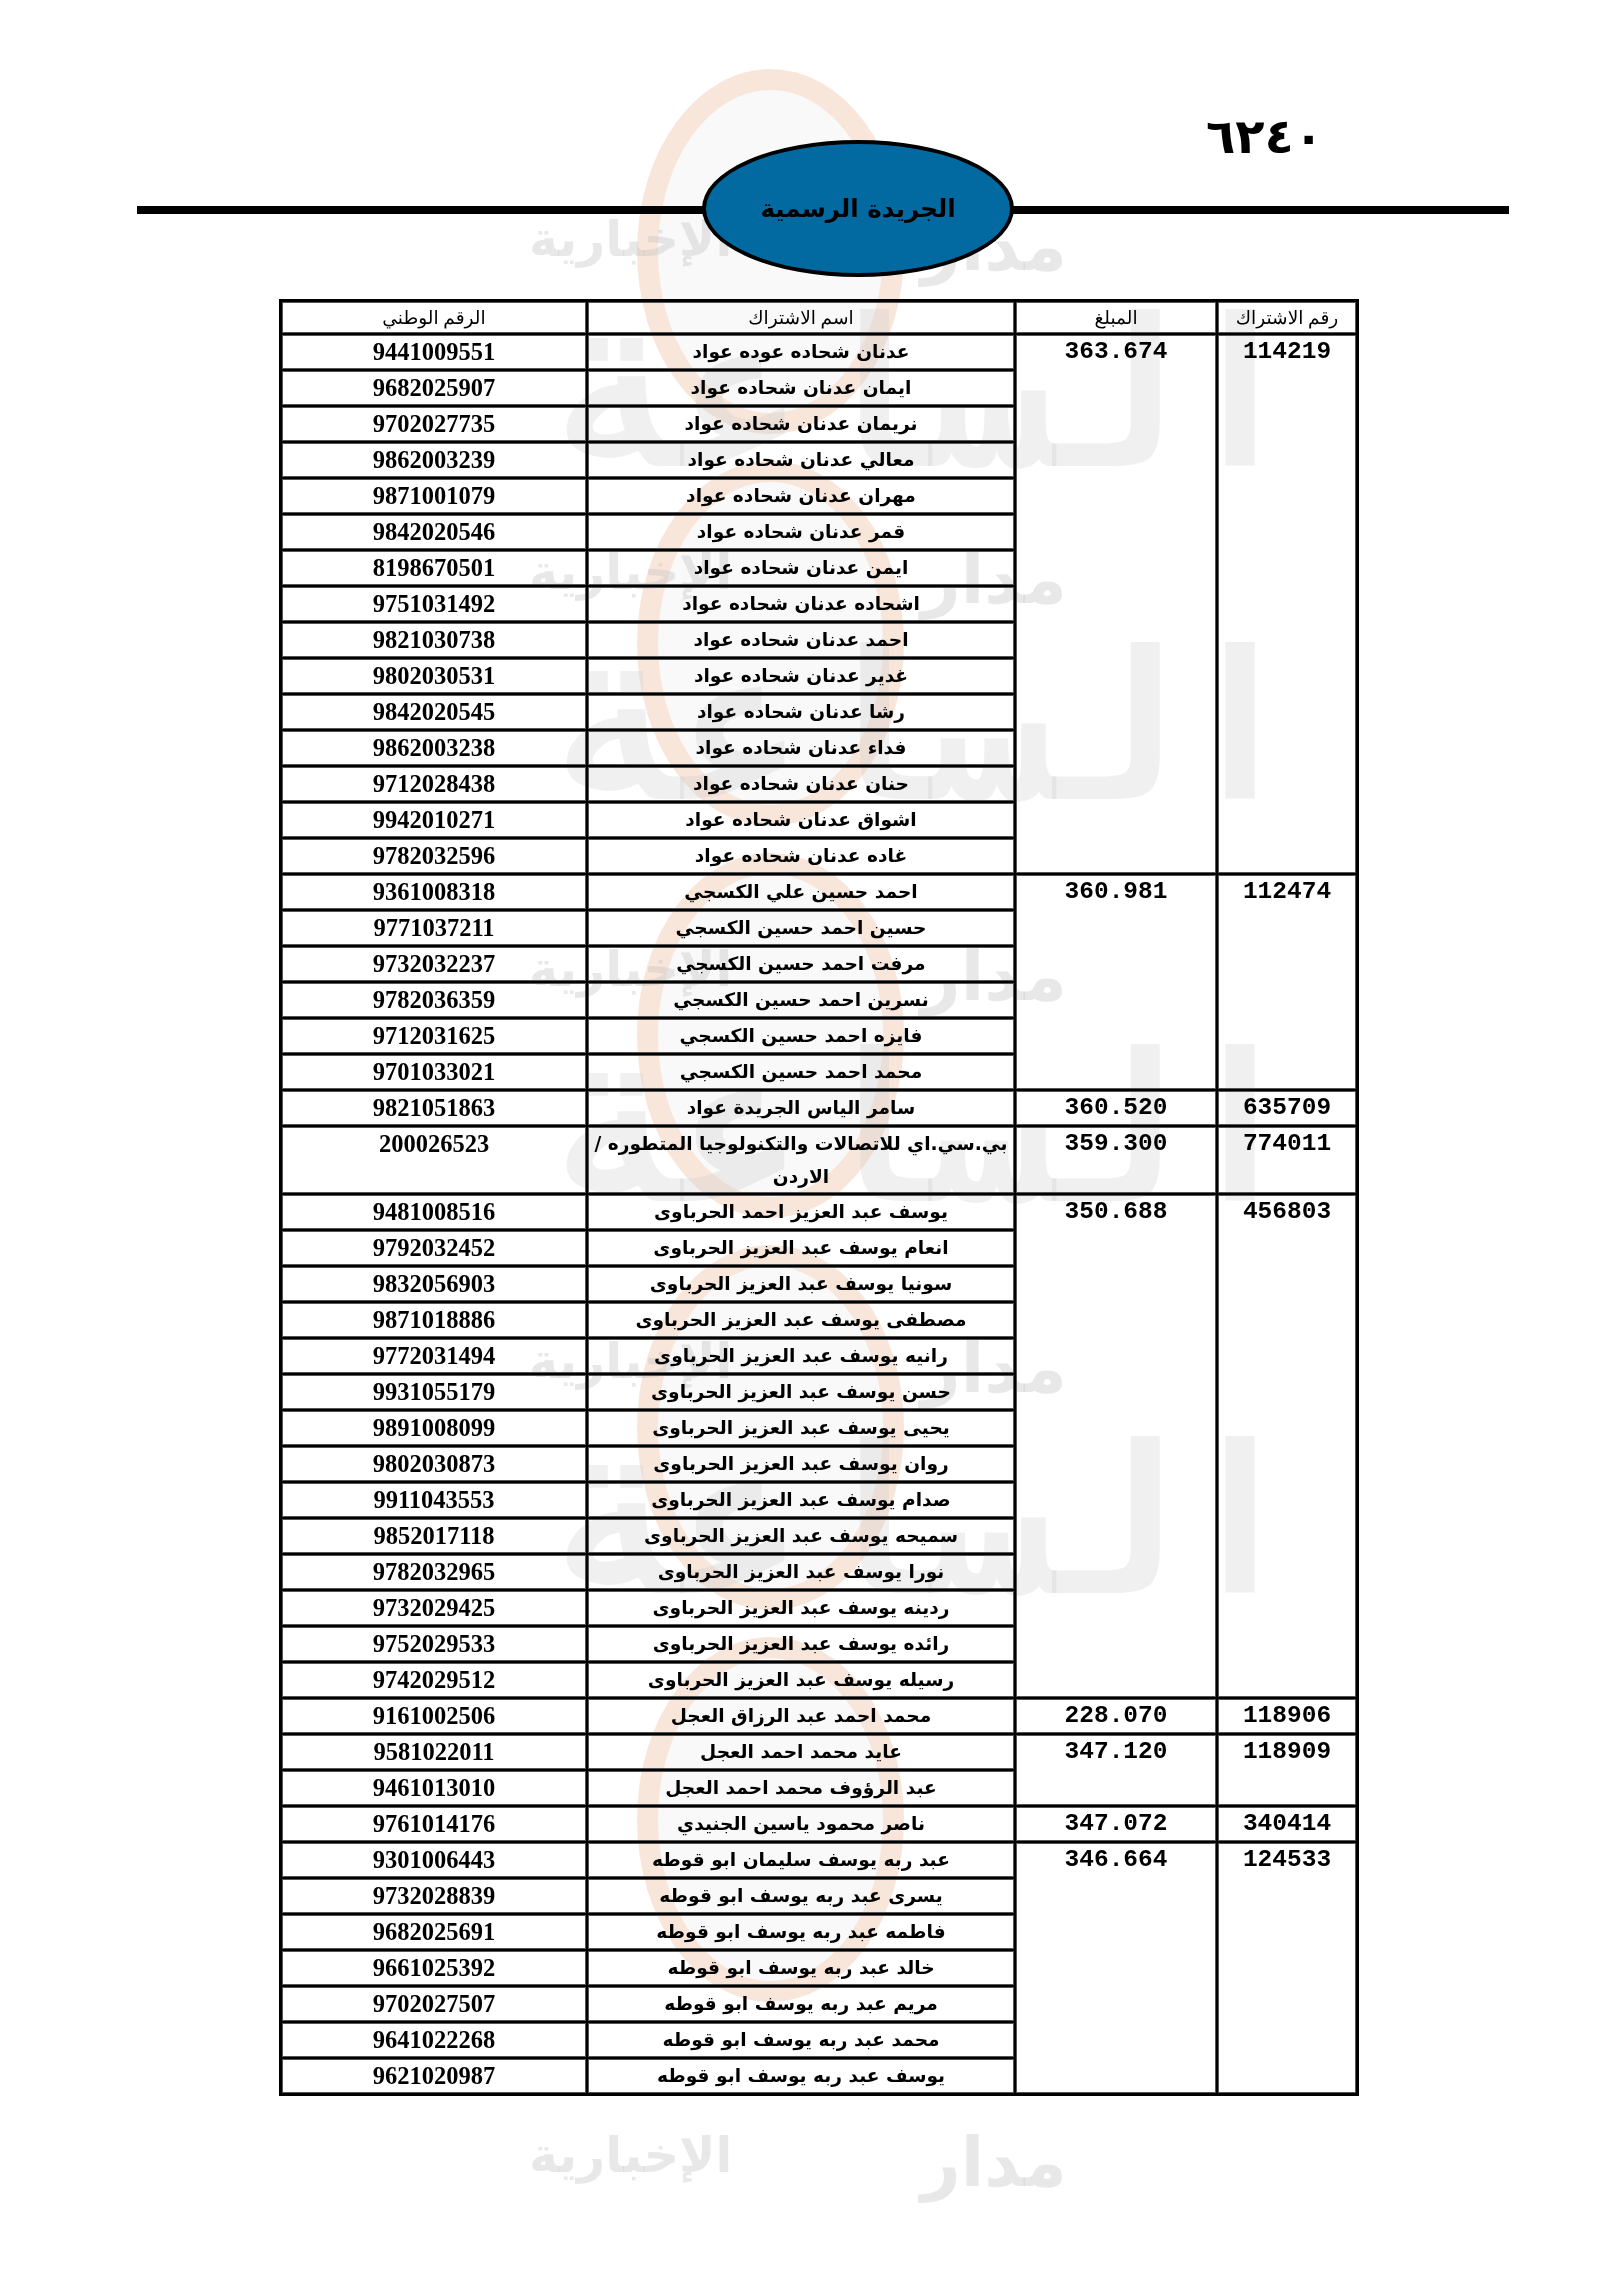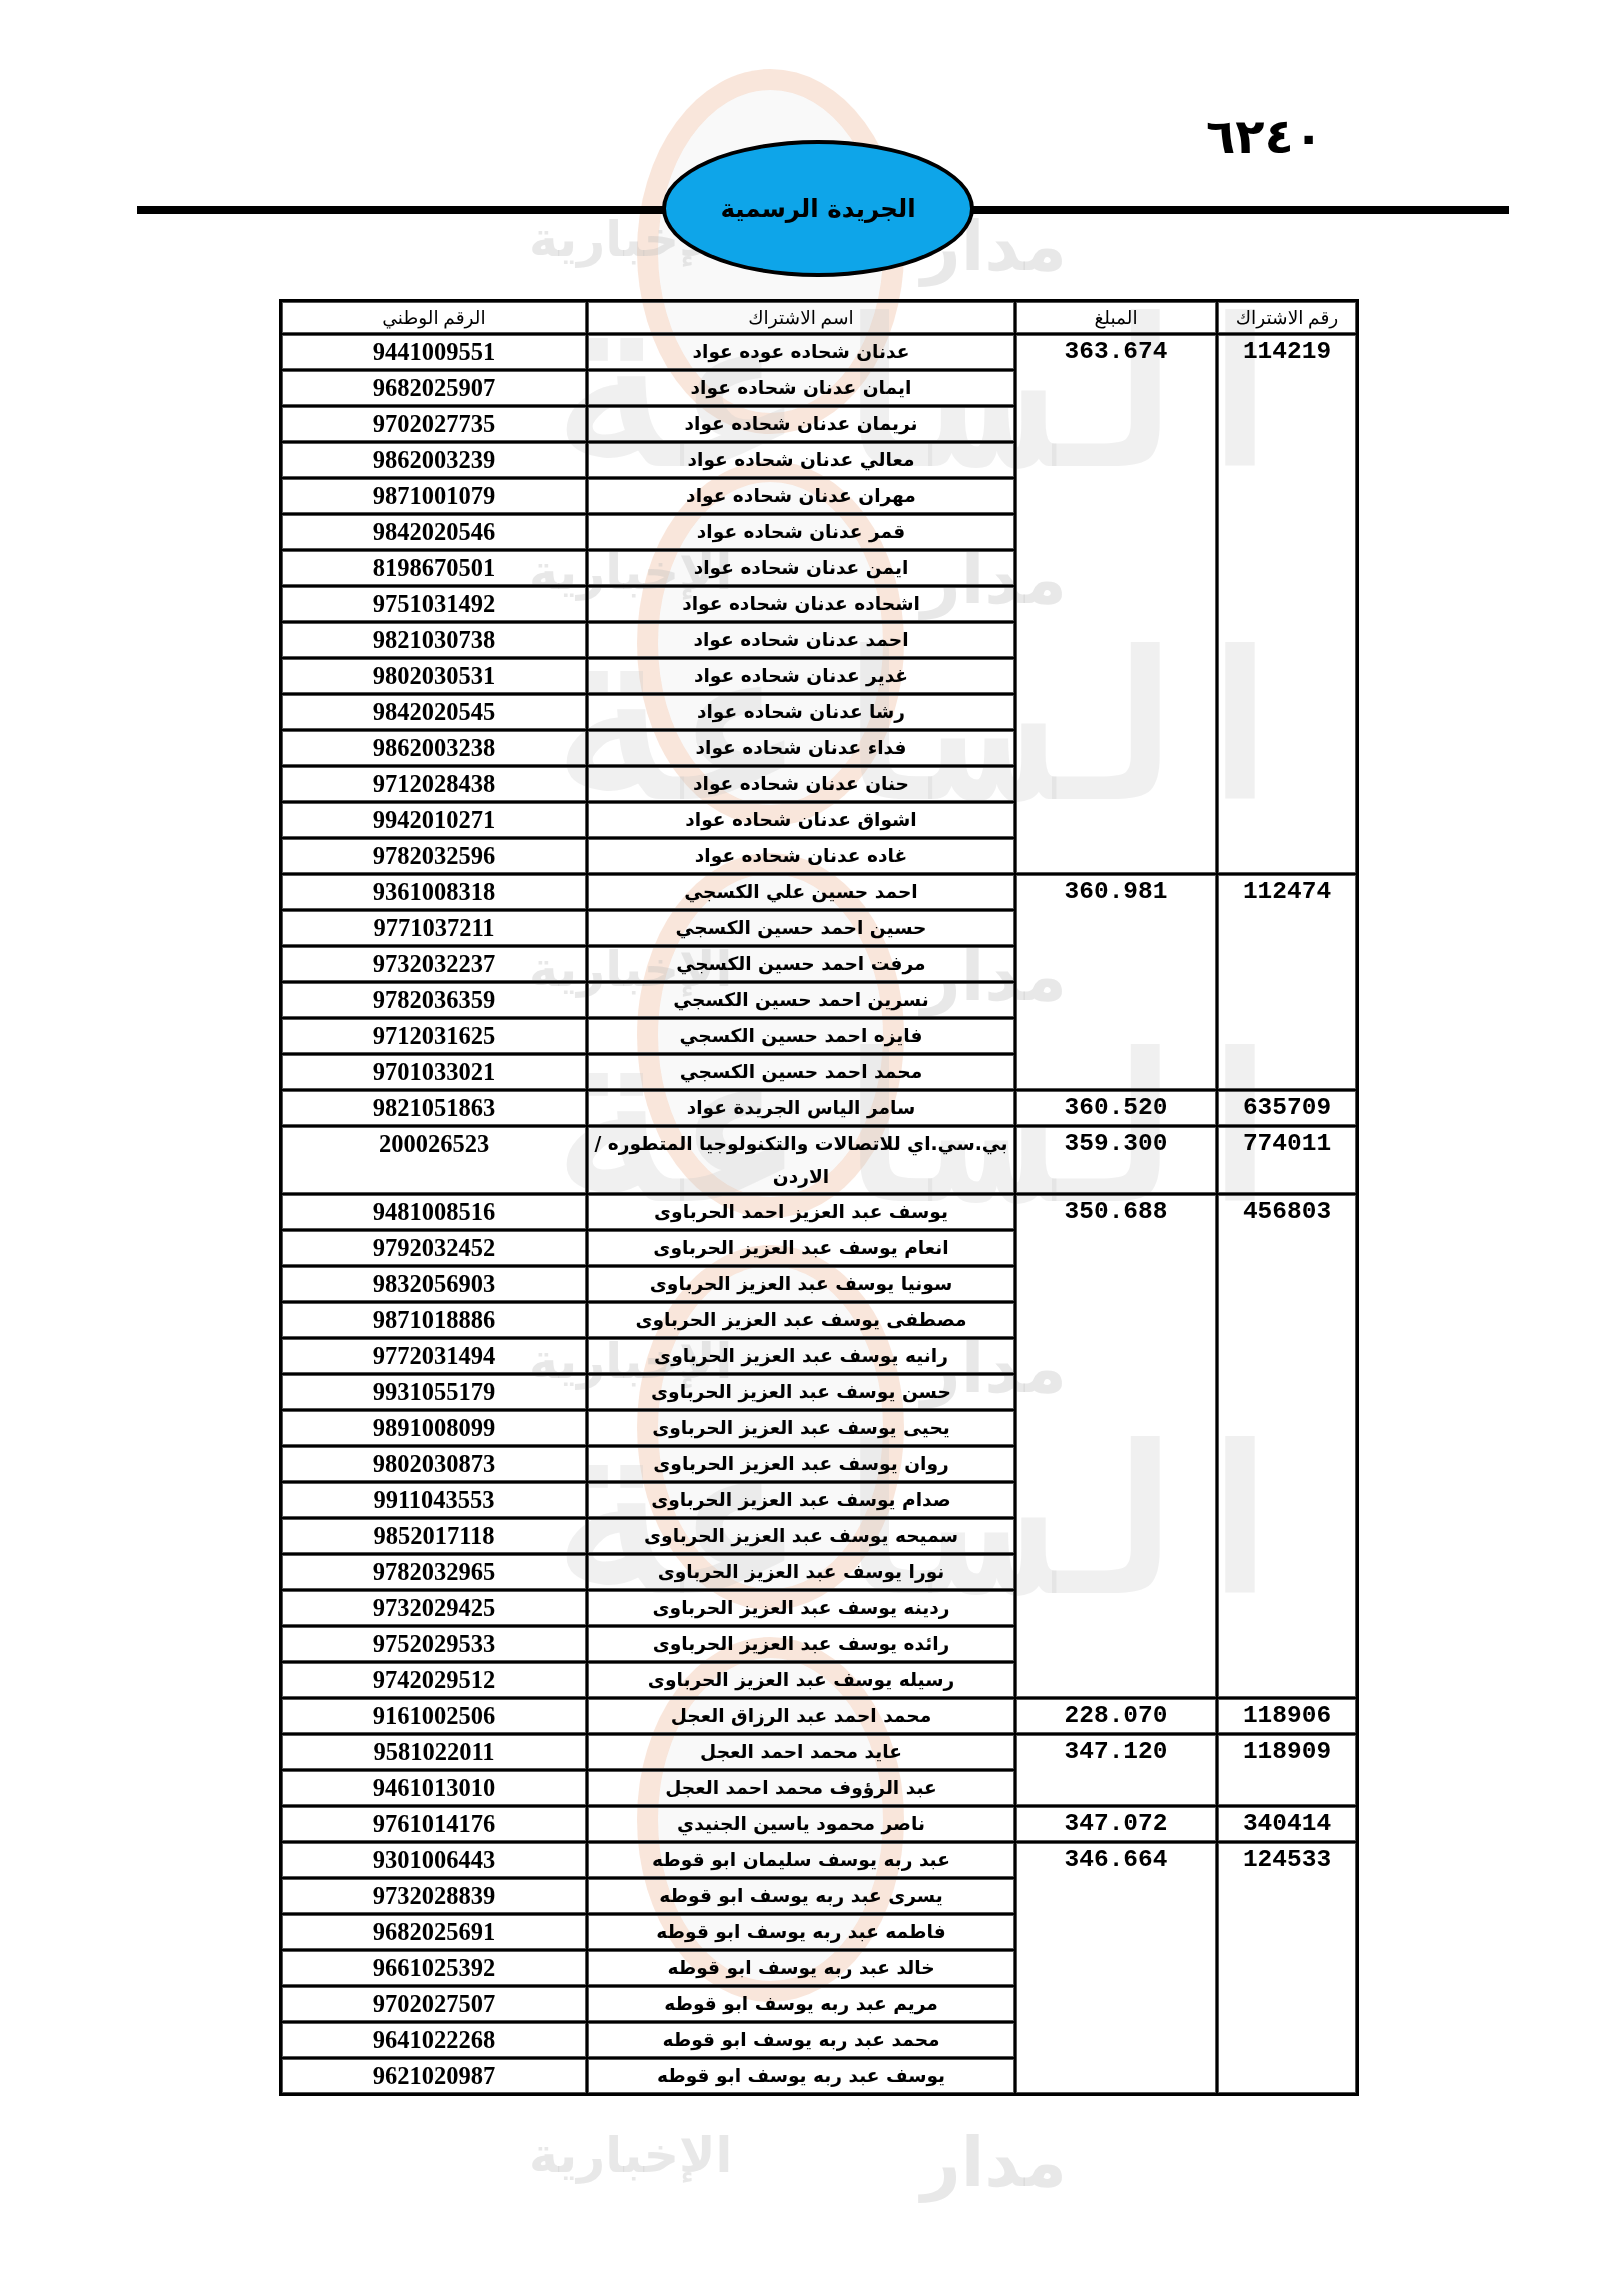--- a/index.html
+++ b/index.html
@@ -13,22 +13,22 @@
   .wm .word1 { position:absolute; left:0; font-family:"DejaVu Sans", sans-serif; font-weight:bold;
                font-size:49px; color:rgba(190,190,190,0.35); direction:rtl; }
   .wm .word2 { position:absolute; left:392px; font-family:"DejaVu Sans", sans-serif; font-weight:bold;
                font-size:69px; color:rgba(190,190,190,0.35); direction:rtl; }
   .wm .word3 { position:absolute; left:29px; font-family:Liberation Mono, monospace; font-weight:bold;
                font-size:206px; color:rgba(200,200,200,0.28); direction:rtl; letter-spacing:-9.8px; }
 
   .page-number { position:absolute; top:108px; left:1206px; font-family:"DejaVu Sans", sans-serif;
                  font-weight:bold; font-size:48px; letter-spacing:3.9px; }
   .header-rule { position:absolute; top:206px; left:137px; width:1372px; height:7.8px; background:#000; }
-  .header-oval { position:absolute; top:140px; left:662px; width:312px; height:137px;
-                 border:4.9px solid #000; border-radius:50%; background:#0ea5e9;
+  .header-oval { position:absolute; top:140px; left:702px; width:312px; height:137px;
+                 border:4.9px solid #000; border-radius:50%; background:#0369a1;
                  display:flex; align-items:center; justify-content:center; box-sizing:border-box; }
   .header-oval span { font-family:"DejaVu Sans", sans-serif; font-weight:bold; font-size:24.5px; direction:rtl; }
 
   table.ledger { position:absolute; top:299px; left:279px; width:1076px; border-collapse:separate;
                  border-spacing:0; border:2.9px double #000; direction:rtl; table-layout:fixed; }
   table.ledger th, table.ledger td { border:1px solid #000; box-shadow: inset 0 0 0 1px #555;
                  text-align:center; vertical-align:top; padding:0 5.9px; }
   table.ledger th { font-family:Liberation Serif, serif; font-weight:normal; font-size:18.6px;
                     height:31px; vertical-align:middle; }
   table.ledger td { height:34px; font-weight:bold; font-size:24.5px; line-height:33px; }

